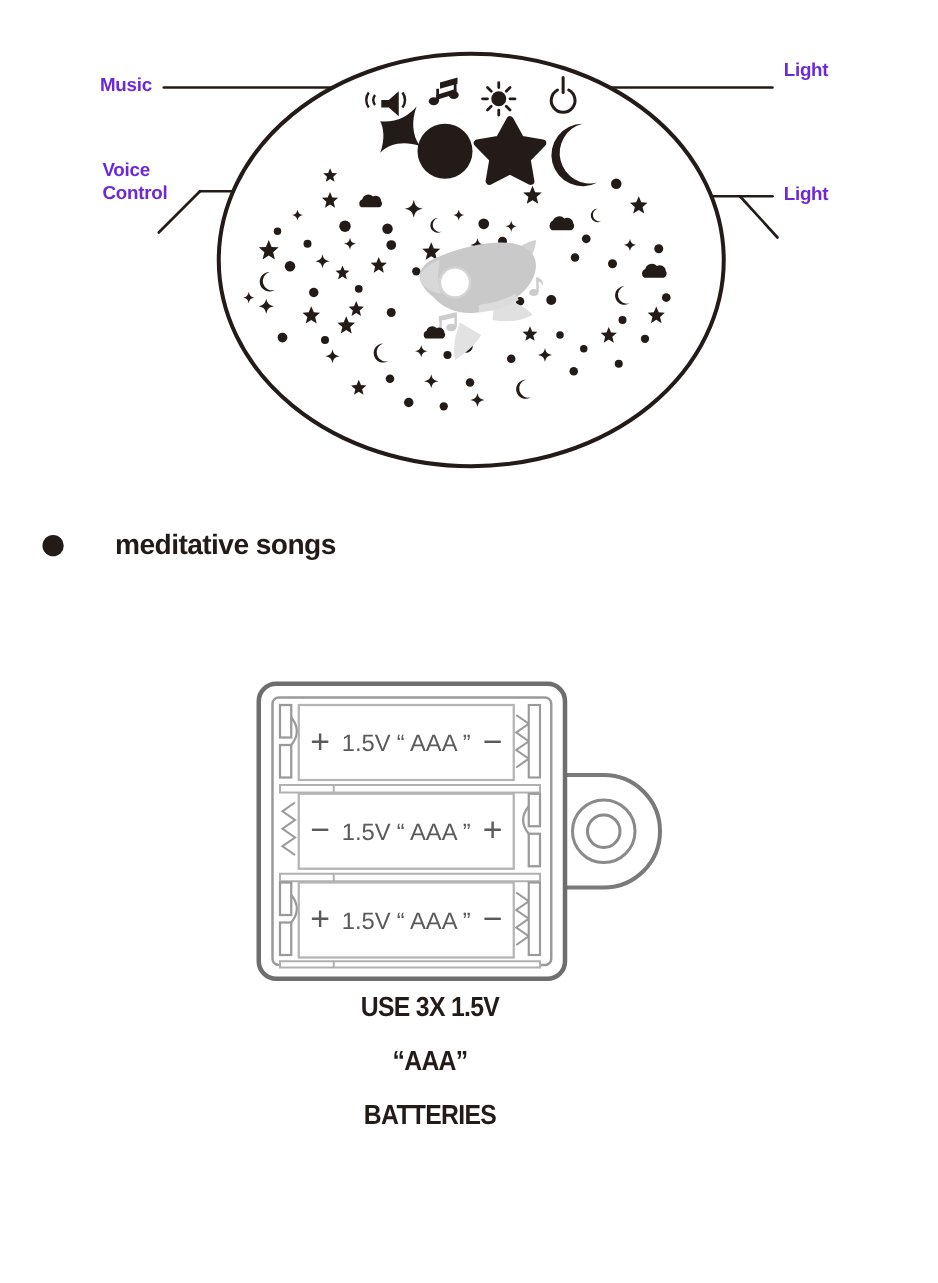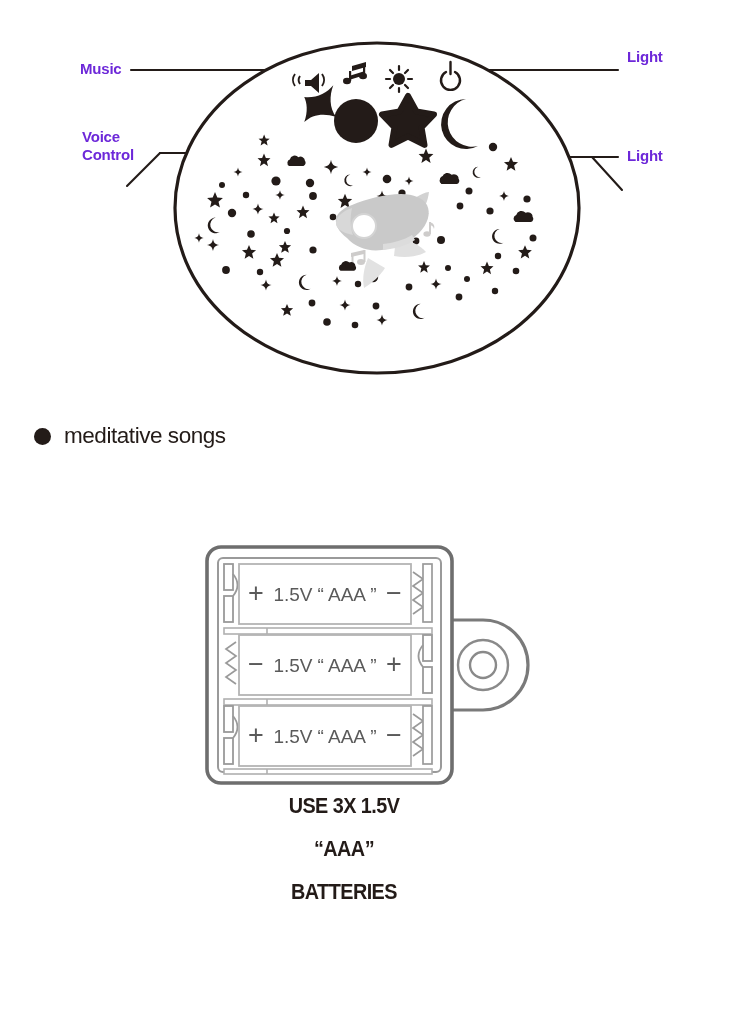--- a/index.html
+++ b/index.html
@@ -56,25 +56,26 @@
   .feature-bullet {
     width: 17px;
     height: 17px;
     border-radius: 50%;
     background: #231b18;
     flex: 0 0 auto;
     margin-right: 13px;
   }
   .feature-text {
     font-family: "Liberation Sans", sans-serif;
-    font-weight: normal;
+    font-weight: bold;
     font-size: 22.5px;
     color: #231b18;
     letter-spacing: -0.45px;
     white-space: nowrap;
+    margin-left: 28px;
   }
 
   
   #battery-diagram {
     position: absolute;
     left: 195px;
     top: 540px;
     width: 360px;
     height: 250px;
   }

